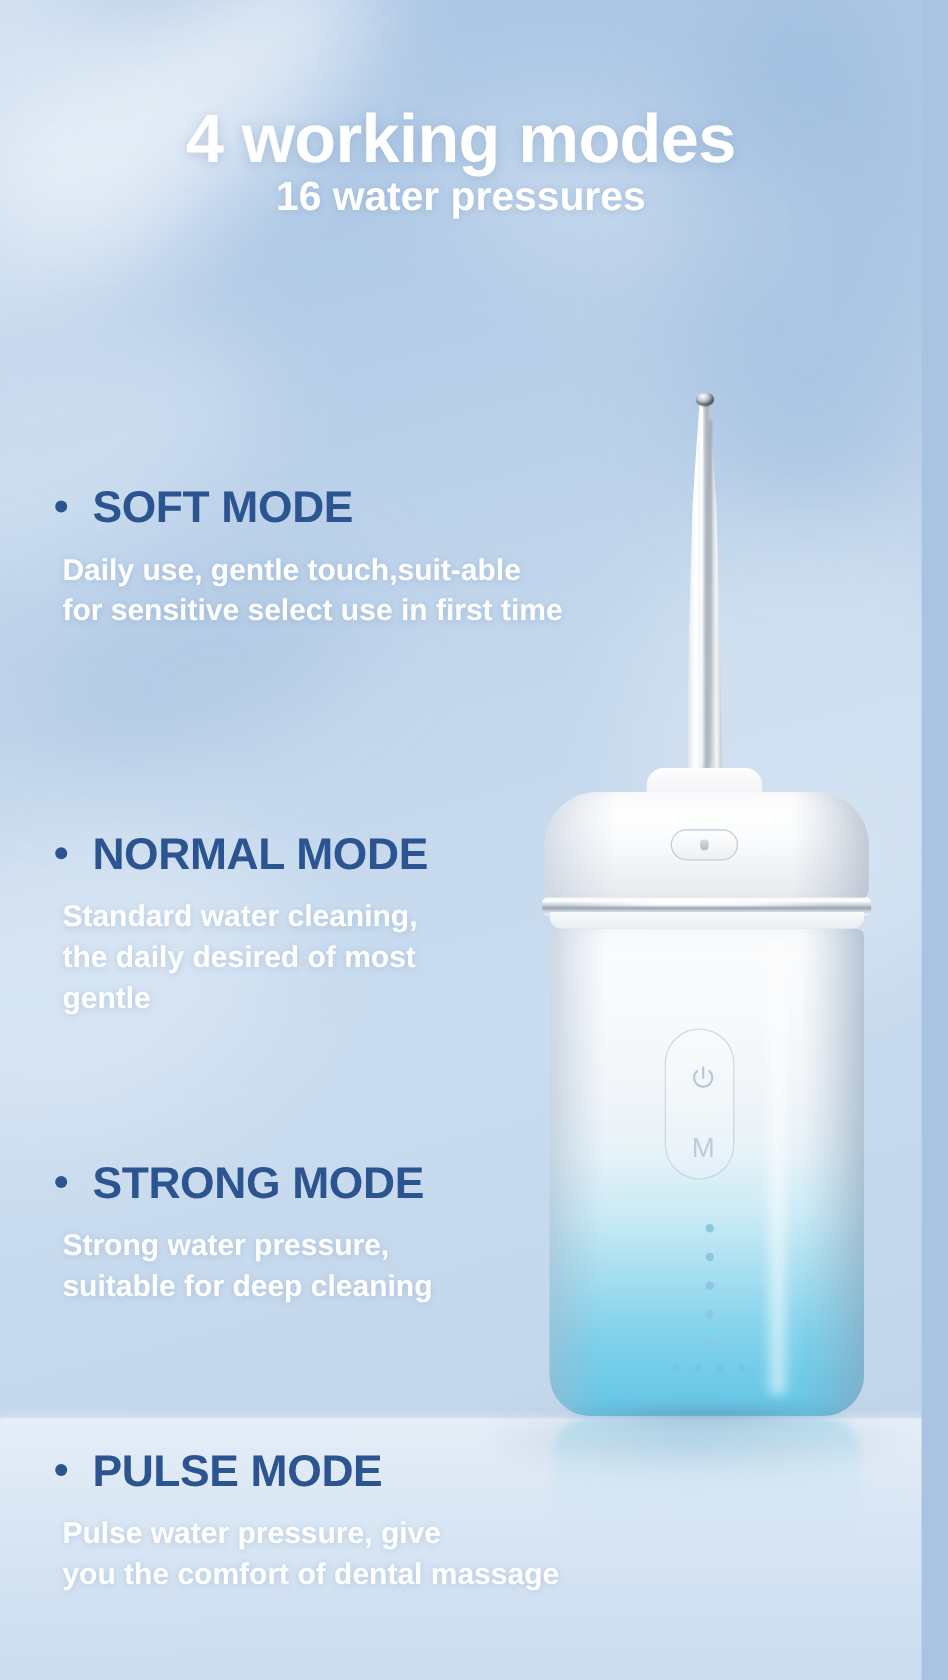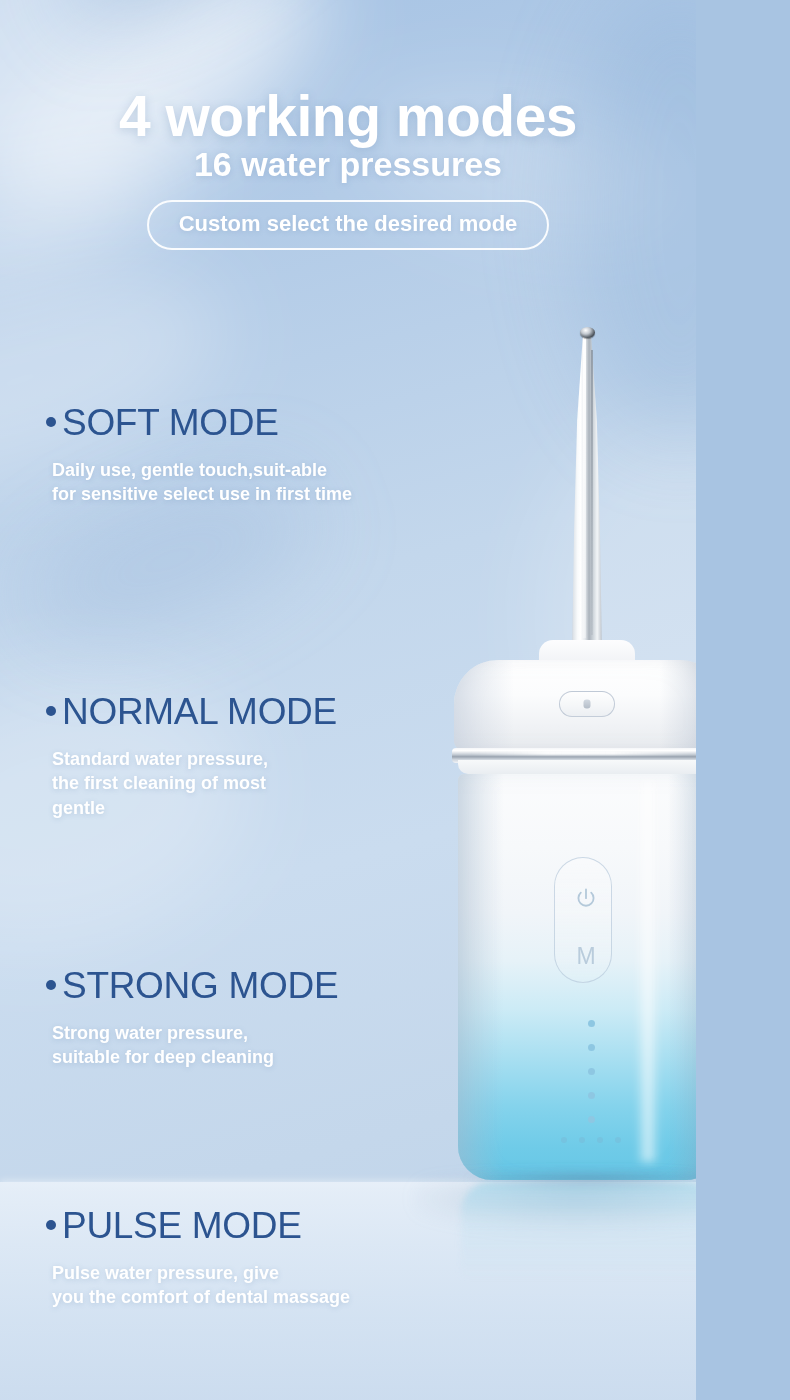--- a/index.html
+++ b/index.html
@@ -6,21 +6,21 @@
   html,body { width:790px; height:1400px; }
   body {
     font-family:"Liberation Sans", sans-serif;
     background:#a8c4e2;
     overflow:hidden;
   }
 
   
   .stage {
     position:relative;
-    width:696px; height:1400px;
+    width:768px; height:1400px;
     overflow:hidden;
     background:
       linear-gradient(165deg,#a6c3e4 0%,#b2cbe7 18%,#c3d7ec 42%,#cadcef 60%,#c4d7eb 78%,#bcd2e9 100%);
   }
 
   
   .bg-tex { position:absolute; inset:-10%; pointer-events:none; }
   .bg-tex i { position:absolute; display:block; border-radius:50%; filter:blur(42px); }
 
   .tex1 { width:470px; height:300px; left:-90px;  top:10px;   background:rgba(255,255,255,.50); transform:rotate(-26deg); }
@@ -66,33 +66,33 @@
     border:2px solid rgba(255,255,255,.92);
     border-radius:40px;
     padding:9px 30px 11px;
     font-size:22px; font-weight:bold; color:#ffffff; white-space:nowrap;
     text-shadow:0 1px 5px rgba(90,125,170,.22);
   }
 
   
   .mode { position:absolute; left:46px; }
   .mode-head {
-    display:flex; align-items:baseline; gap:6px;
+    display:flex; align-items:baseline; gap:21px;
     color:#2c5490;
-    font-size:37px; font-weight:normal; letter-spacing:-0.3px;
+    font-size:37px; font-weight:bold; letter-spacing:-0.3px;
     white-space:nowrap;
   }
   .bullet {
     width:10px; height:10px; border-radius:50%;
     background:#2c5490; flex:0 0 auto;
     transform:translateY(-8px);
   }
   .mode-body {
     margin-top:14px; margin-left:6px;
-    font-size:18px; font-weight:bold; color:#ffffff;
+    font-size:25px; font-weight:bold; color:#ffffff;
     line-height:1.36;
     text-shadow:0 1px 5px rgba(95,130,175,.25);
   }
   .mode-body div { white-space:nowrap; }
 
   .m-soft   { top:402px; }
   .m-normal { top:643px;margin-top:48px; }
   .m-strong { top:965px; }
   .m-pulse  { top:1205px; }
 
@@ -291,23 +291,20 @@
       <i class="tex8"></i>
     <i class="tex9"></i>
       <i class="tex10"></i>
   </div>
   <div class="surface-edge"></div>
   <div class="surface"></div>
 
   <div class="header">
     <div class="title">4 working modes</div>
     <div class="subtitle">16 water pressures</div>
-    <div class="pill-wrap">
-      <div class="pill">Custom select the desired mode</div>
-    </div>
   </div>
 
   <div class="device">
 
     <div class="nozzle">
       <div class="nozzle-shaft"></div>
       <div class="nozzle-hi"></div>
       <div class="nozzle-hi2"></div>
       <div class="nozzle-tip"></div>
       <div class="nozzle-collar"></div>
@@ -369,22 +366,22 @@
       <div>for sensitive select use in first time</div>
     </div>
   </div>
 
   <div class="mode m-normal">
     <div class="mode-head">
       <span class="bullet"></span>
       <span>NORMAL MODE</span>
     </div>
     <div class="mode-body">
-      <div>Standard water pressure,</div>
-      <div>the first cleaning of most</div>
+      <div>Standard water cleaning,</div>
+      <div>the daily desired of most</div>
       <div>gentle</div>
     </div>
   </div>
 
   <div class="mode m-pulse">
     <div class="mode-head">
       <span class="bullet"></span>
       <span>PULSE MODE</span>
     </div>
     <div class="mode-body">

